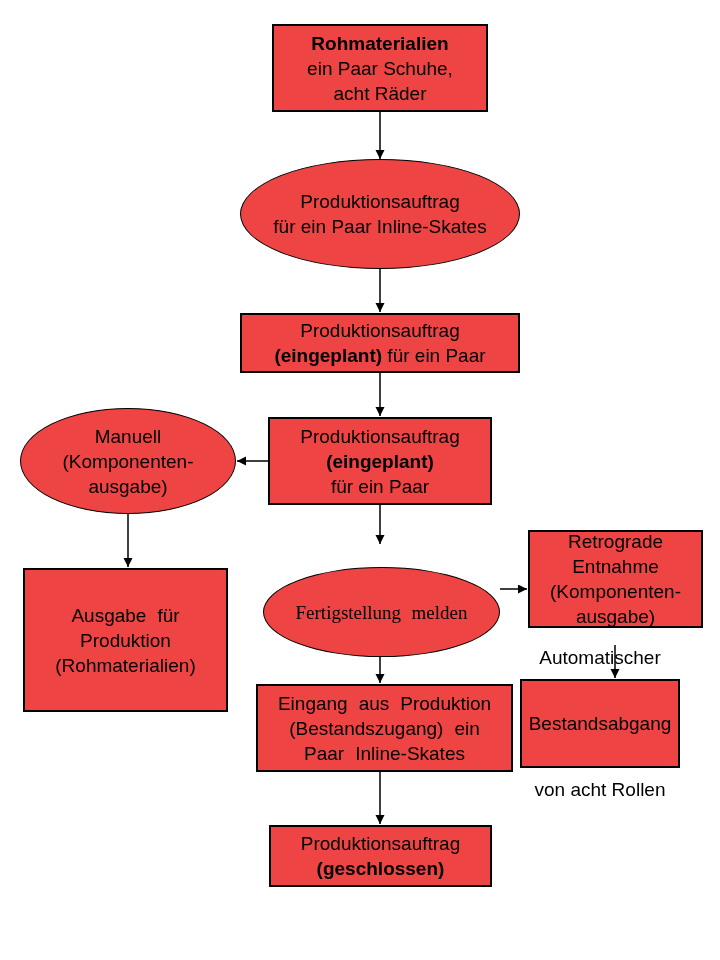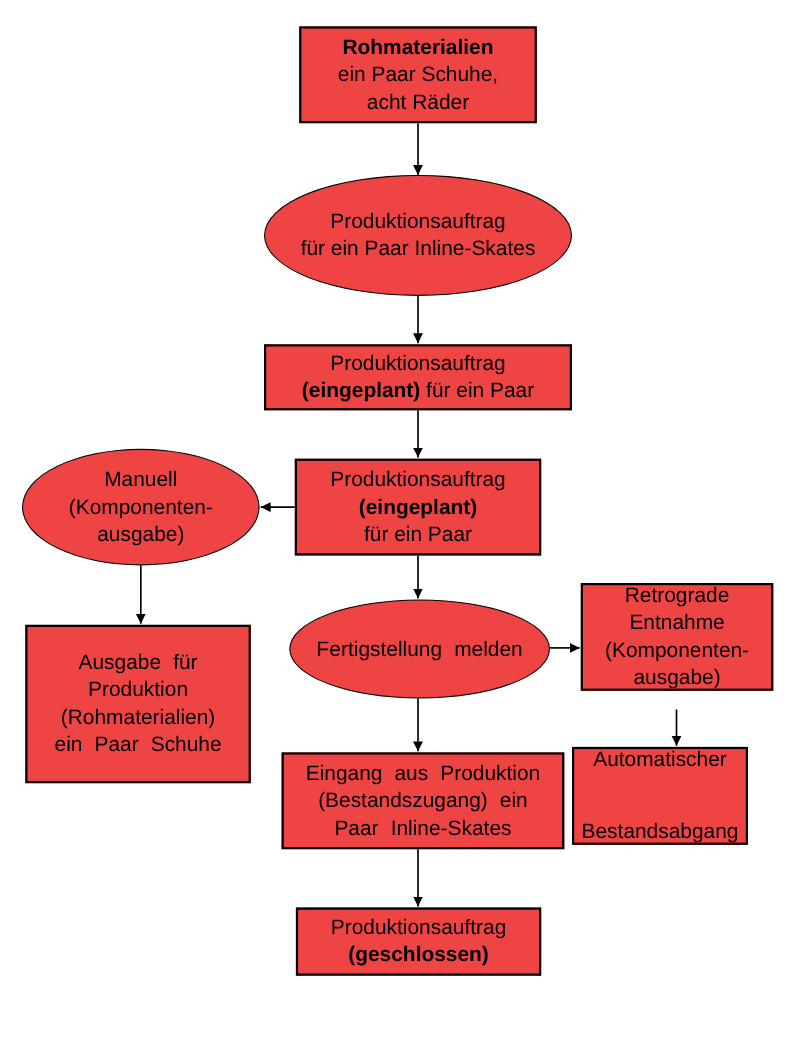--- a/index.html
+++ b/index.html
@@ -25,21 +25,21 @@
   .ellipse { border: 1px solid #000000; border-radius: 50%; }
   .b { font-weight: bold; }
   .ws { word-spacing: 0.3em; }
 
   
   #n-rohmaterialien { left: 272px; top: 24px;  width: 216px; height: 88px; }
   #n-auftrag        { left: 240px; top: 159px; width: 280px; height: 110px; }
   #n-eingeplant     { left: 240px; top: 313px; width: 280px; height: 60px; }
   #n-freigegeben    { left: 268px; top: 417px; width: 224px; height: 88px; }
   #n-manuell        { left: 20px;  top: 408px; width: 216px; height: 106px; align-items: center; }
-  #n-fertigstellung { left: 263px; top: 545px; width: 237px; height: 90px; }
+  #n-fertigstellung { left: 263px; top: 567px; width: 237px; height: 90px; font-family: Liberation Serif, serif; }
   #n-retrograde     { left: 528px; top: 530px; width: 175px; height: 98px; }
   #n-ausgabe        { left: 23px;  top: 568px; width: 205px; height: 144px; }
   #n-eingang        { left: 256px; top: 684px; width: 257px; height: 88px; }
   #n-automatischer  { left: 520px; top: 679px; width: 160px; height: 89px; gap: 41px; }
   #n-geschlossen    { left: 269px; top: 825px; width: 223px; height: 62px; }
 </style>
 </head>
 <body>
 
 <div id="canvas">
@@ -98,32 +98,32 @@
     <div>Retrograde</div>
     <div>Entnahme</div>
     <div>(Komponenten-</div>
     <div>ausgabe)</div>
   </div>
 
   <div class="node box ws" id="n-ausgabe">
     <div>Ausgabe für</div>
     <div>Produktion</div>
     <div>(Rohmaterialien)</div>
-    <div>ein Paar Schuhe</div>
   </div>
 
   <div class="node box ws" id="n-eingang">
     <div>Eingang aus Produktion</div>
     <div>(Bestandszugang) ein</div>
     <div>Paar Inline-Skates</div>
   </div>
 
   <div class="node box" id="n-automatischer">
     <div>Automatischer</div>
     <div>Bestandsabgang</div>
+    <div>von acht Rollen</div>
   </div>
 
   <div class="node box" id="n-geschlossen">
     <div>Produktionsauftrag</div>
     <div class="b">(geschlossen)</div>
   </div>
 
 </div>
 
 </body></html>

